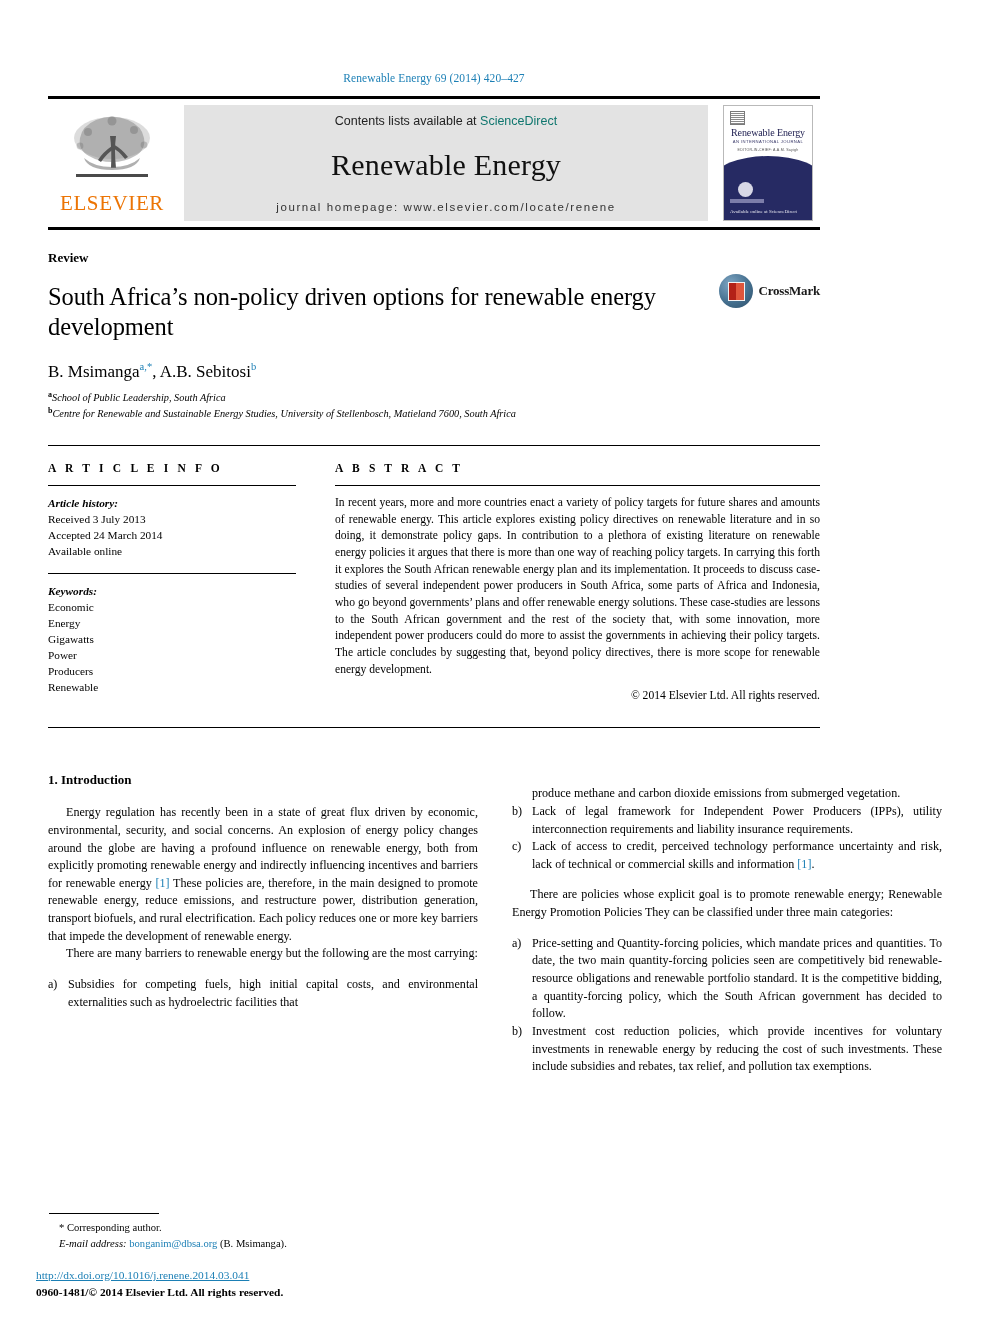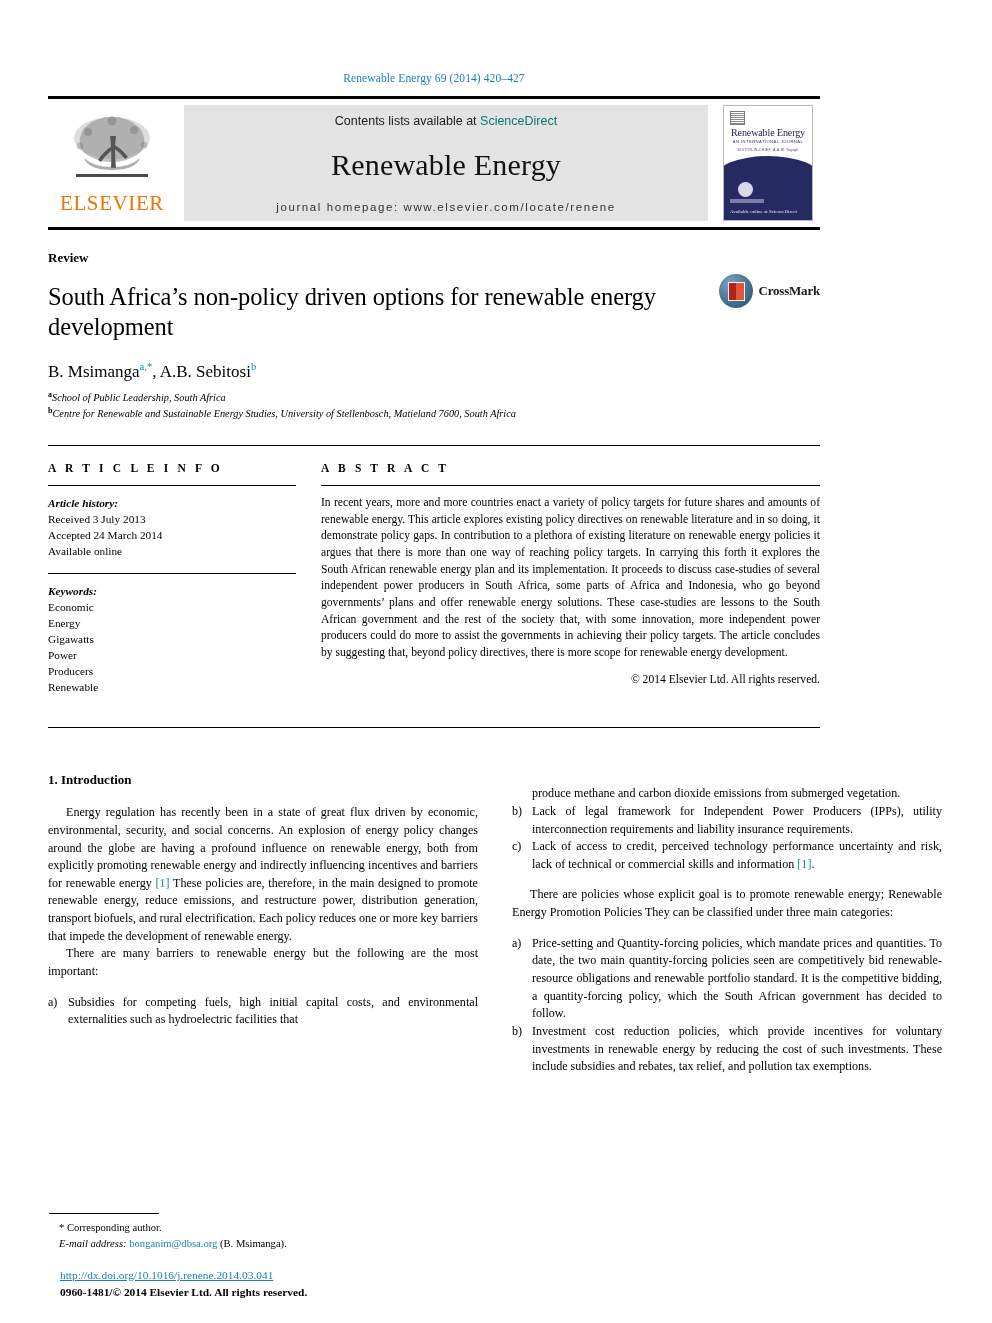--- a/index.html
+++ b/index.html
@@ -247,21 +247,21 @@
     color: #1a1a1a;
     letter-spacing: -.2px;
   }
 
   
   .info-abstract {
     margin: 24px 48px 0 48px;
     border-top: 1px solid #000;
     padding-top: 16px;
     display: flex;
-    gap: 25px;
+    gap: 39px;
   }
   .col-info {
     width: 248px;
     flex: 0 0 248px;
   }
   .col-abstract {
     flex: 1 1 auto;
   }
   .sect-label {
     font-family: "Liberation Serif", serif;
@@ -364,21 +364,21 @@
   }
   .fn-line {
     font-size: 10.6px;
     line-height: 1.45;
     padding-left: 10px;
   }
   .fn-line .ital { font-style: italic; margin-top: 23px; }
   .link { color: #1b7fb5; }
   .doi-block {
     position: absolute;
-    left: 60px;
+    left: 36px;
     bottom: 22px;
     font-family: "Liberation Serif", serif;
     font-size: 11.4px;
     line-height: 1.5;
   }
   .doi-block .doi {
     color: #1b7fb5;
     text-decoration: underline;
   }
   .issn {
@@ -492,21 +492,21 @@
     </div>
 
   </div>
   <div class="after-abstract"></div>
 
   <div class="body-cols">
 
     <div class="bcol">
       <h2 class="sec">1. Introduction</h2>
       <p class="para"><span>Energy regulation has recently been in a state of great flux driven by economic, environmental, security, and social concerns. An explosion of energy policy changes around the globe are having a profound influence on renewable energy, both from explicitly promoting renewable energy and indirectly influencing incentives and barriers for renewable energy </span><span class="cite">[1]</span><span> These policies are, therefore, in the main designed to promote renewable energy, reduce emissions, and restructure power, distribution generation, transport biofuels, and rural electrification. Each policy reduces one or more key barriers that impede the development of renewable energy.</span></p>
-      <p class="para">There are many barriers to renewable energy but the following are the most important:</p>
+      <p class="para">There are many barriers to renewable energy but the following are the most carrying:</p>
       <ol class="lettered">
         <li><span class="mark">a)</span><span>Subsidies for competing fuels, high initial capital costs, and environmental externalities such as hydroelectric facilities that</span></li>
       </ol>
     </div>
 
     <div class="bcol">
       <ol class="lettered">
         <li style="padding-left:20px"><span>produce methane and carbon dioxide emissions from submerged vegetation.</span></li>
         <li><span class="mark">b)</span><span>Lack of legal framework for Independent Power Producers (IPPs), utility interconnection requirements and liability insurance requirements.</span></li>
         <li><span class="mark">c)</span><span>Lack of access to credit, perceived technology performance uncertainty and risk, lack of technical or commercial skills and information </span><span class="cite">[1]</span><span>.</span></li>

